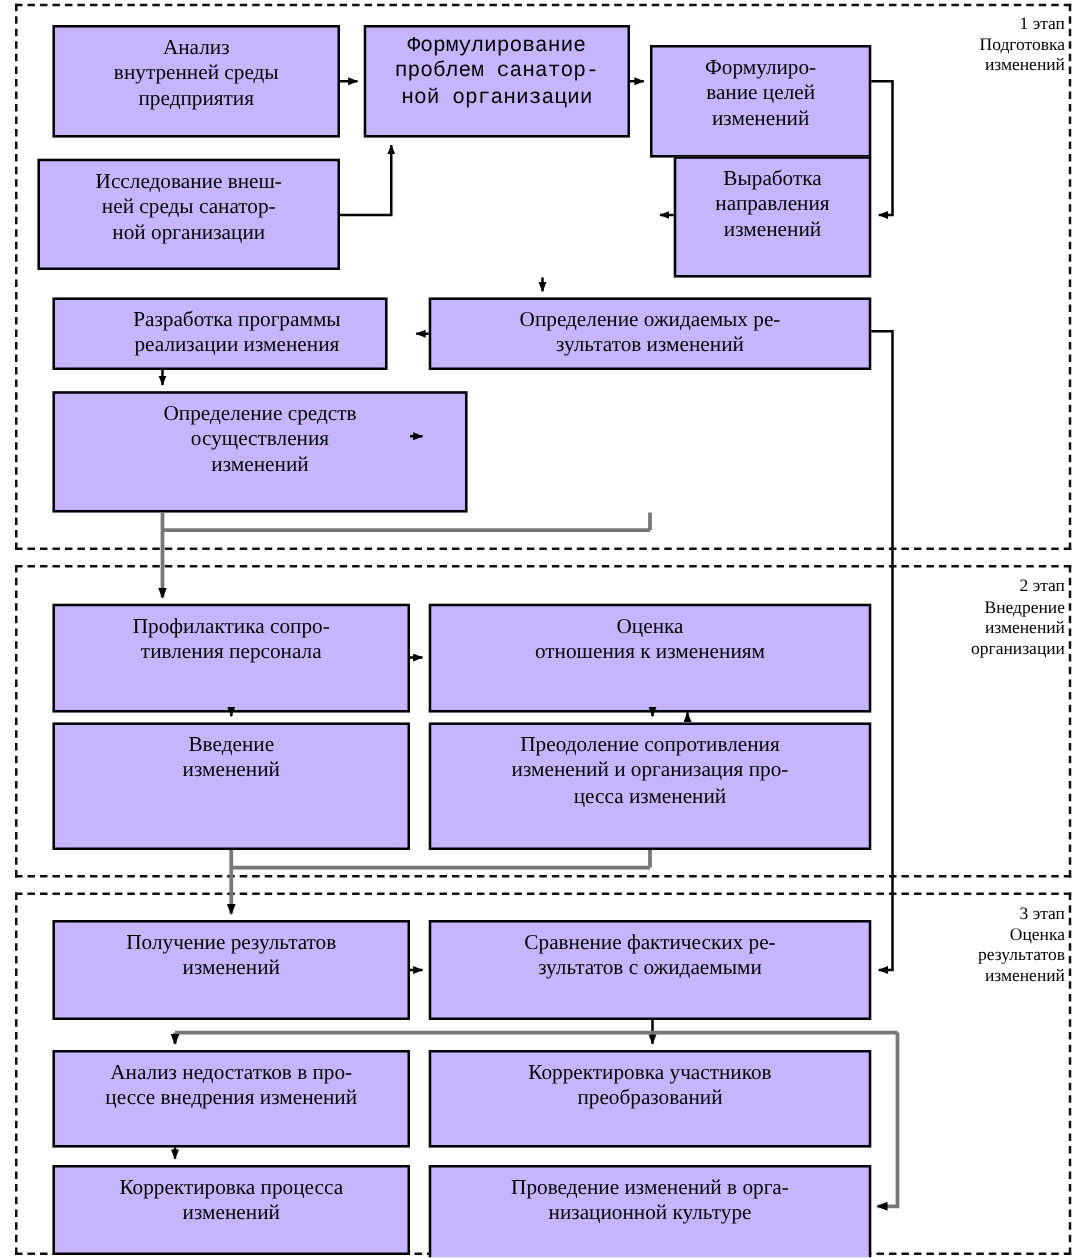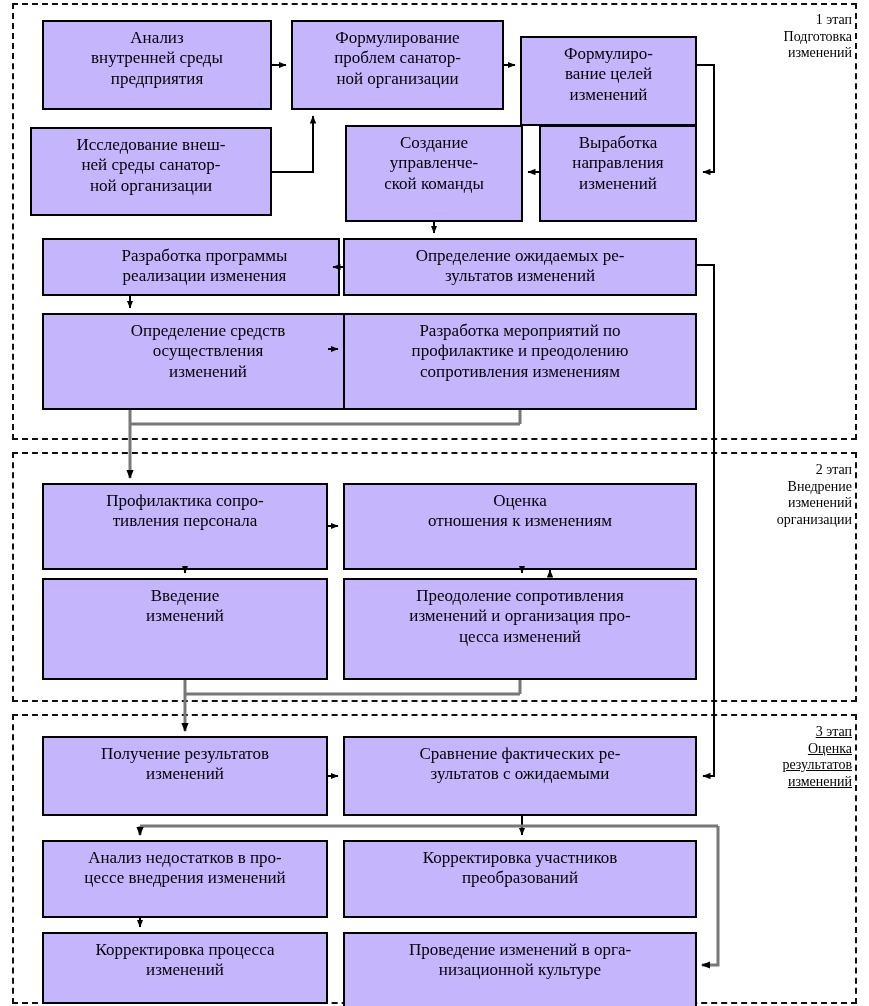--- a/index.html
+++ b/index.html
@@ -40,82 +40,72 @@
 Подготовка
 изменений</div>
 
   <div class="stage" style="left:12px;top:452px;width:845px;height:250px;"></div>
   <div class="stage-label" style="left:700px;top:462px;width:152px;">2 этап
 Внедрение
 изменений
 организации</div>
 
   <div class="stage" style="left:12px;top:714px;width:845px;height:290px;"></div>
-  <div class="stage-label" style="left:706px;top:724px;width:146px;text-decoration:underline;">3 этап
+  <div class="stage-label" style="left:706px;top:724px;width:146px;">3 этап
 Оценка
 результатов
 изменений</div>
 
   <div class="box" style="left:42px;top:20px;width:230px;height:90px;">
     <span class="txt">Анализ
 внутренней среды
 предприятия</span>
   </div>
 
-  <div class="box" style="left:291px;top:20px;width:213px;height:90px;">
+  <div class="box" style="left:291px;top:20px;width:213px;height:90px;font-family:Liberation Mono, monospace;">
     <span class="txt">Формулирование
 проблем санатор-
 ной организации</span>
   </div>
 
   <div class="box" style="left:520px;top:36px;width:177px;height:90px;">
     <span class="txt">Формулиро-
 вание целей
 изменений</span>
   </div>
 
   <div class="box" style="left:30px;top:127px;width:242px;height:89px;">
     <span class="txt">Исследование внеш-
 ней среды санатор-
 ной организации</span>
   </div>
 
-  <div class="box" style="left:345px;top:125px;width:178px;height:97px;">
-    <span class="txt">Создание
-управленче-
-ской команды</span>
-  </div>
 
   <div class="box" style="left:539px;top:125px;width:158px;height:97px;">
     <span class="txt">Выработка
 направления
 изменений</span>
   </div>
 
-  <div class="box" style="left:42px;top:238px;width:298px;height:58px;padding-left:30px;">
+  <div class="box" style="left:42px;top:238px;width:268px;height:58px;padding-left:30px;">
     <span class="txt">Разработка программы
 реализации изменения</span>
   </div>
 
   <div class="box" style="left:343px;top:238px;width:354px;height:58px;">
     <span class="txt">Определение ожидаемых ре-
 зультатов изменений</span>
   </div>
 
   <div class="box" style="left:42px;top:313px;width:332px;height:97px;">
     <span class="txt">Определение средств
 осуществления
 изменений</span>
   </div>
 
-  <div class="box" style="left:343px;top:313px;width:354px;height:97px;">
-    <span class="txt">Разработка мероприятий по
-профилактике и преодолению
-сопротивления изменениям</span>
-  </div>
 
   <div class="box" style="left:42px;top:483px;width:286px;height:87px;">
     <span class="txt">Профилактика сопро-
 тивления персонала</span>
   </div>
 
   <div class="box" style="left:343px;top:483px;width:354px;height:87px;">
     <span class="txt">Оценка
 отношения к изменениям</span>
   </div>

